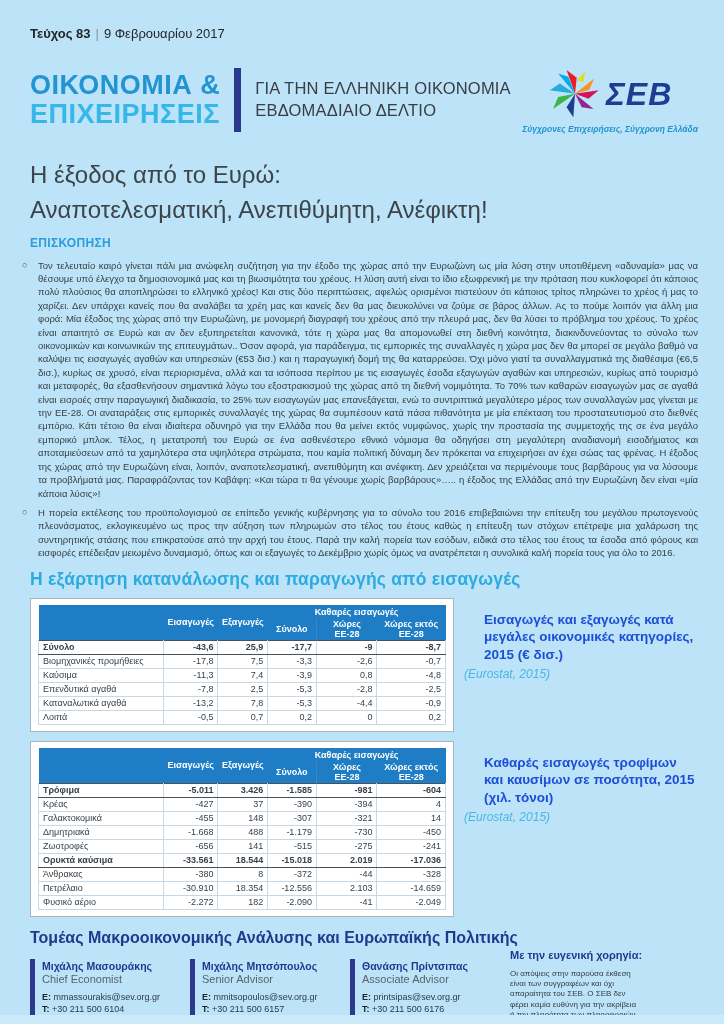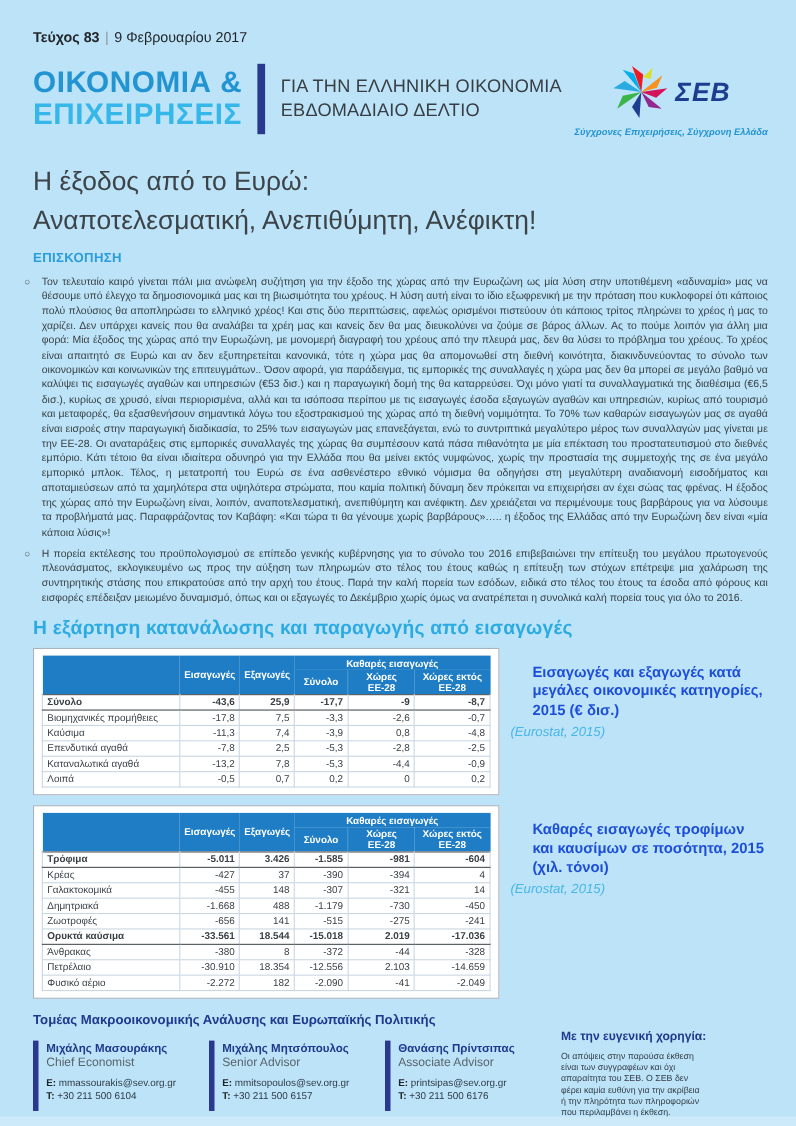--- a/index.html
+++ b/index.html
@@ -10,29 +10,29 @@
     position:relative;
     overflow:hidden;
     color:#3a4045;
   }
   .page { padding:26px 26px 0 30px; height:1024px; position:relative; }
 
   
   .date-line { font-size:13px; color:#22262a; }
   .date-line .issue { font-weight:bold; }
   .date-line .sep { color:#8d959b; margin:0 5px; }
-  .brand-row { display:flex; align-items:center; margin-top:14px; }
+  .brand-row { display:flex; align-items:center; margin-top:24px; }
   .brand-name { font-weight:bold; font-size:27px; line-height:1.06; letter-spacing:0.5px; }
   .brand-line1 { color:#2394d2; }
   .brand-line2 { color:#36b7e9; }
   .vbar { width:7px; height:64px; background:#2b3890; margin:0 14px; flex:none; }
   .subtitle { font-size:16.5px; color:#383e43; line-height:1.3; letter-spacing:0.2px; }
   .logo-block { margin-left:auto; display:flex; flex-direction:column; align-items:center; }
   .logo-top { display:flex; align-items:center; gap:4px; }
-  .logo-text { font-size:24px; font-weight:bold; font-style:italic; color:#1d3d91; letter-spacing:1px; }
+  .logo-text { font-size:32px; font-weight:bold; font-style:italic; color:#1d3d91; letter-spacing:1px; }
   .logo-tagline { font-size:8.5px; font-style:italic; font-weight:bold; color:#2394d2; margin-top:1px; }
 
   
   .main-title { margin-top:24px; font-size:24px; color:#3d4449; line-height:1.45; font-weight:400; }
   .overview-heading { margin-top:8px; font-size:12px; font-weight:bold; color:#2a9ddd; letter-spacing:0.3px; }
   .bullets { margin-top:9px; margin-left:-8px; }
   .bullet { display:flex; margin-bottom:6px; }
   .bullet .marker { flex:none; width:16px; font-size:9px; color:#4a5157; padding-top:1px; }
   .bullet .btext { font-size:9.5px; line-height:13.4px; text-align:justify; color:#394045; }
 
@@ -51,21 +51,21 @@
   tbody td.lbl { text-align:left; }
   tbody tr.row-bold td { font-weight:bold; border-top:1.4px solid #4a5156; border-bottom:1.4px solid #4a5156; }
   .div-l { border-left:1.6px solid #2e8ac8 !important; }
   col.c-lbl{width:31%;} col.c-imp{width:13%;} col.c-exp{width:12%;} col.c-tot{width:12%;} col.c-eu{width:15%;} col.c-neu{width:17%;}
 
   .caption-block { padding-top:13px; width:234px; }
   .caption-title { font-size:13.5px; font-weight:bold; color:#1d4ed8; line-height:1.3;margin-left:20px; }
   .caption-source { font-size:12px; font-style:italic; color:#48b6e6; margin-top:4px; }
 
   
-  .dept { margin-top:12px; font-size:12px; font-weight:bold; color:#1e3a8f; }
+  .dept { margin-top:12px; font-size:16px; font-weight:bold; color:#1e3a8f; }
   .footer-row { display:flex; margin-top:12px; }
   .contact { display:flex; gap:7px; width:160px; flex:none; }
   .cbar { width:5px; height:64px; background:#2b3890; flex:none; }
   .cbody { padding-top:1px; }
   .cname { font-size:10.5px; font-weight:bold; color:#1e3a8f; }
   .crole { font-size:11px; color:#59636d; margin:1px 0 6px; }
   .cline { font-size:9px; color:#2e3a46; line-height:1.4; }
   .cline b { color:#20262c; }
   .sponsor { margin-left:auto; width:272px; flex:none; }
   .sponsor-heading { font-size:11px; font-weight:bold; color:#1e3a8f; text-align:left; margin-top:-10px; margin-bottom:8px; padding-right:6px; }

